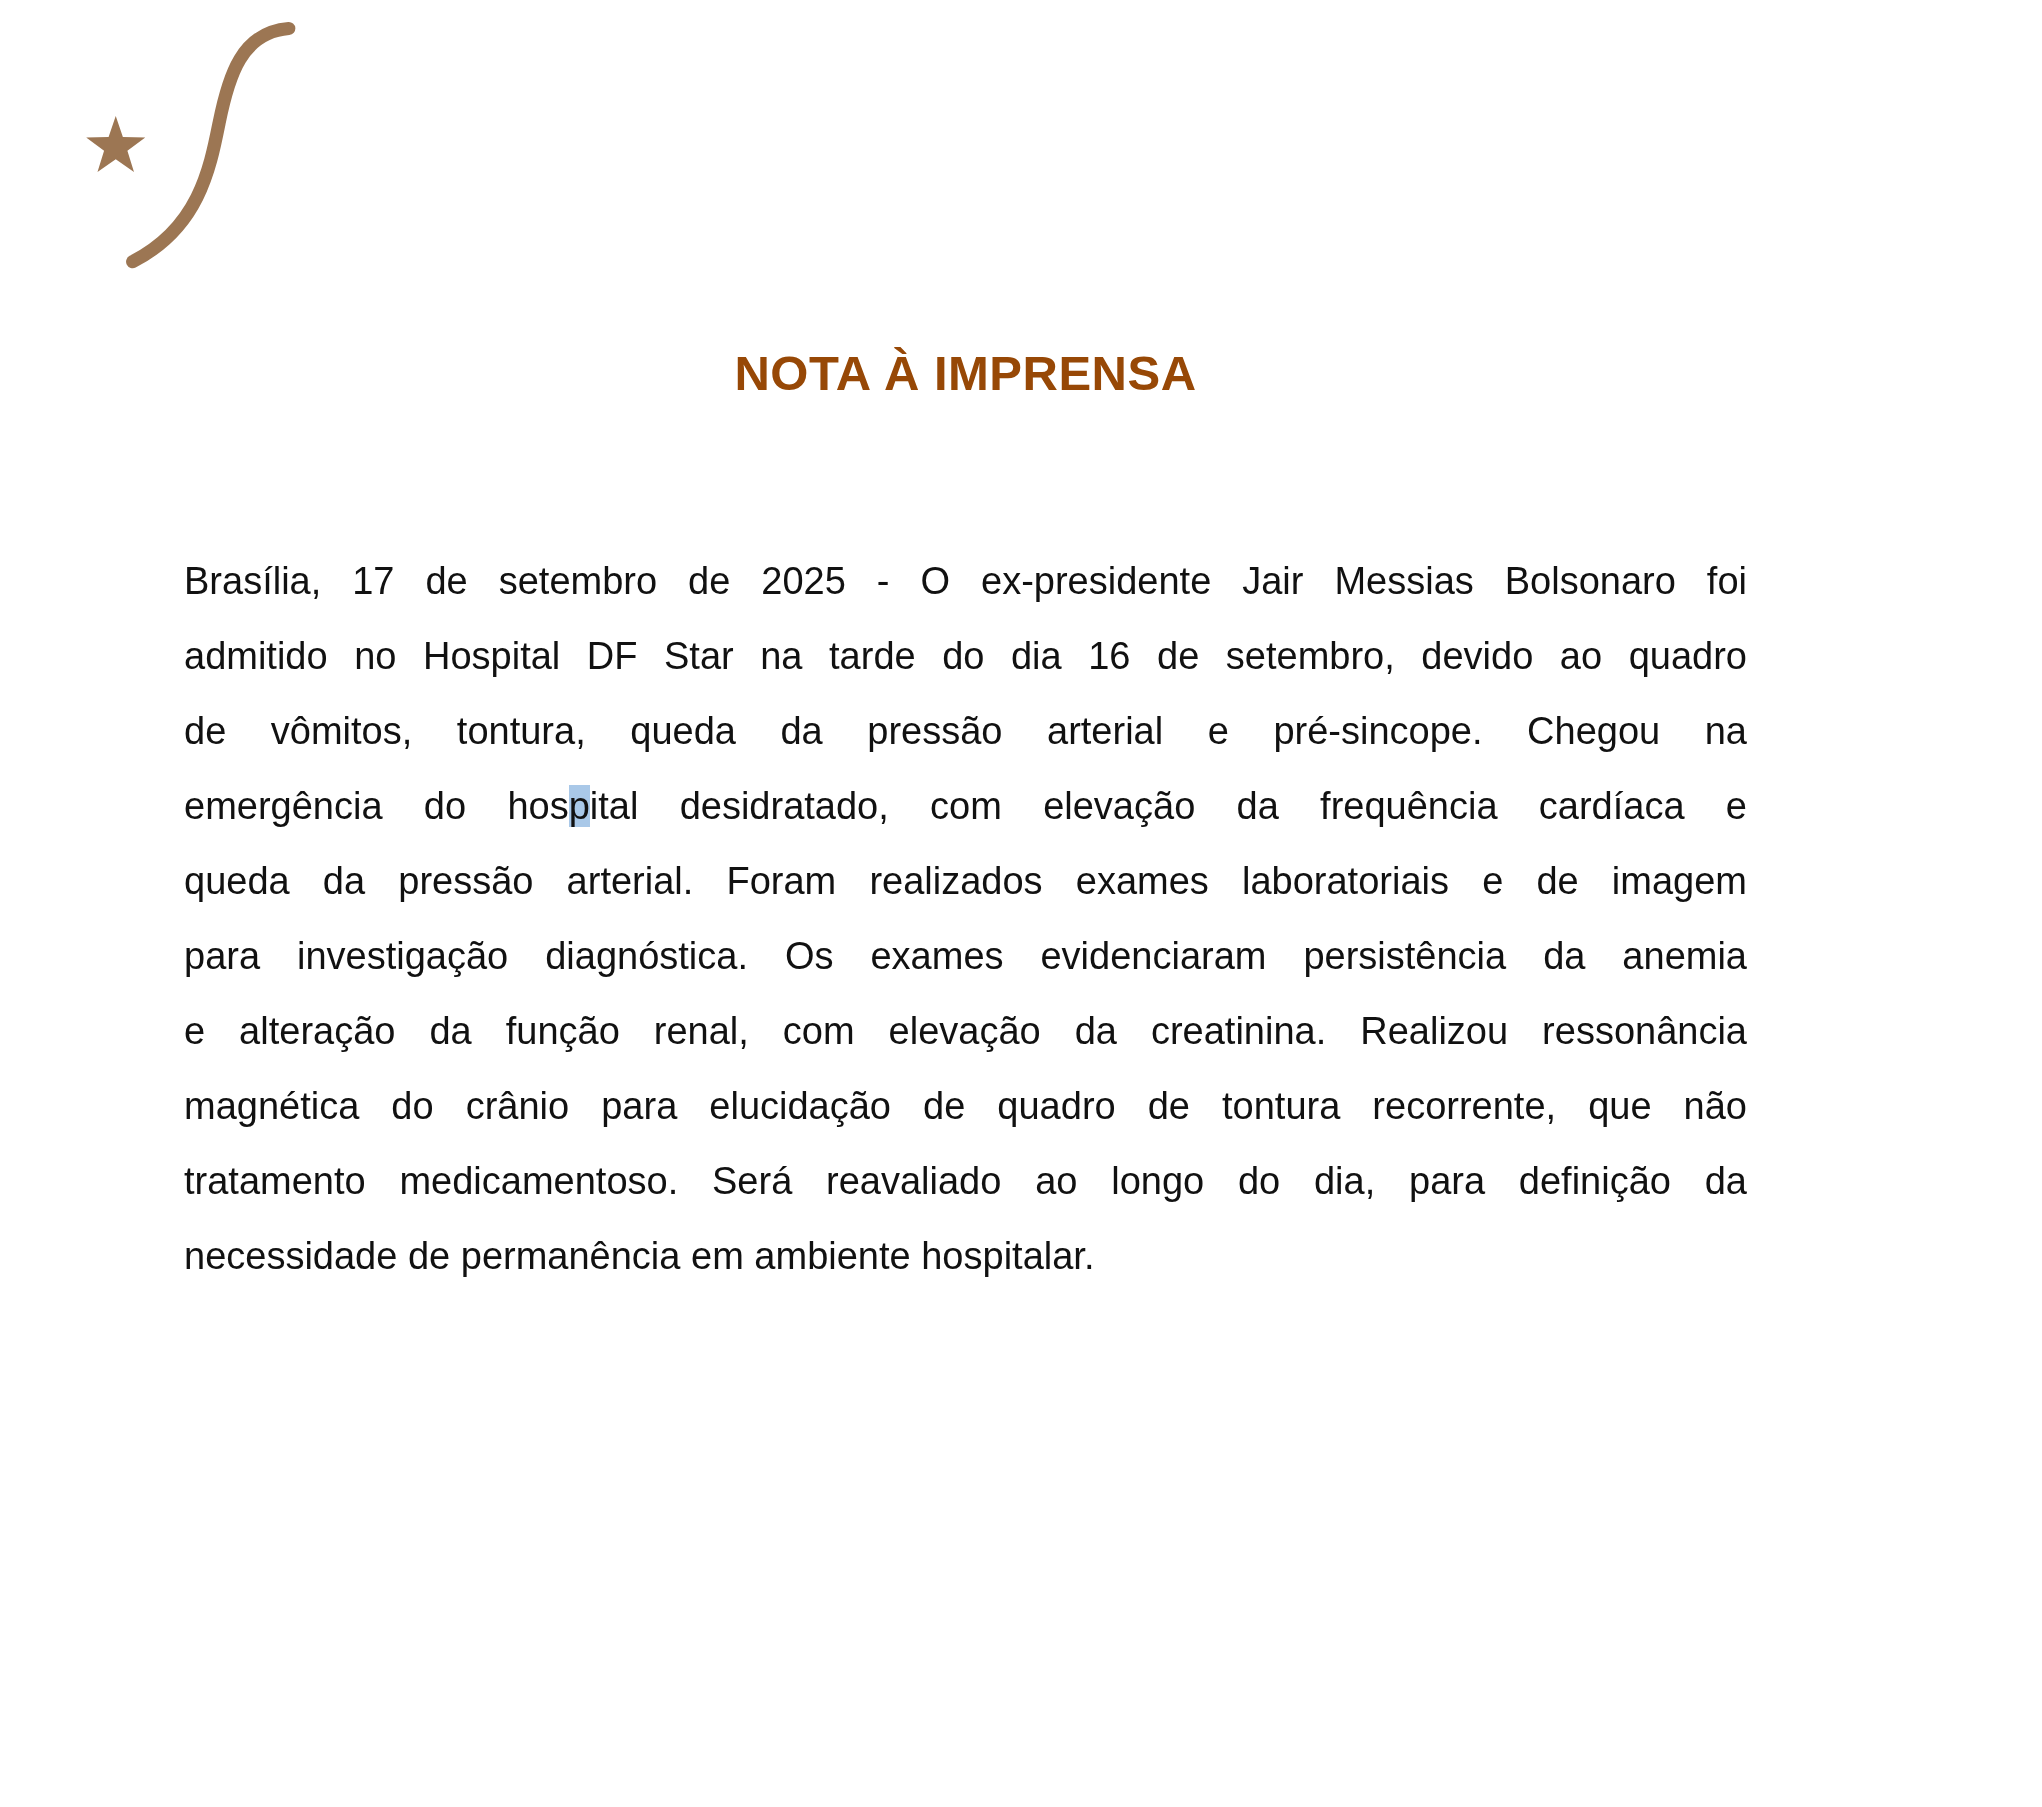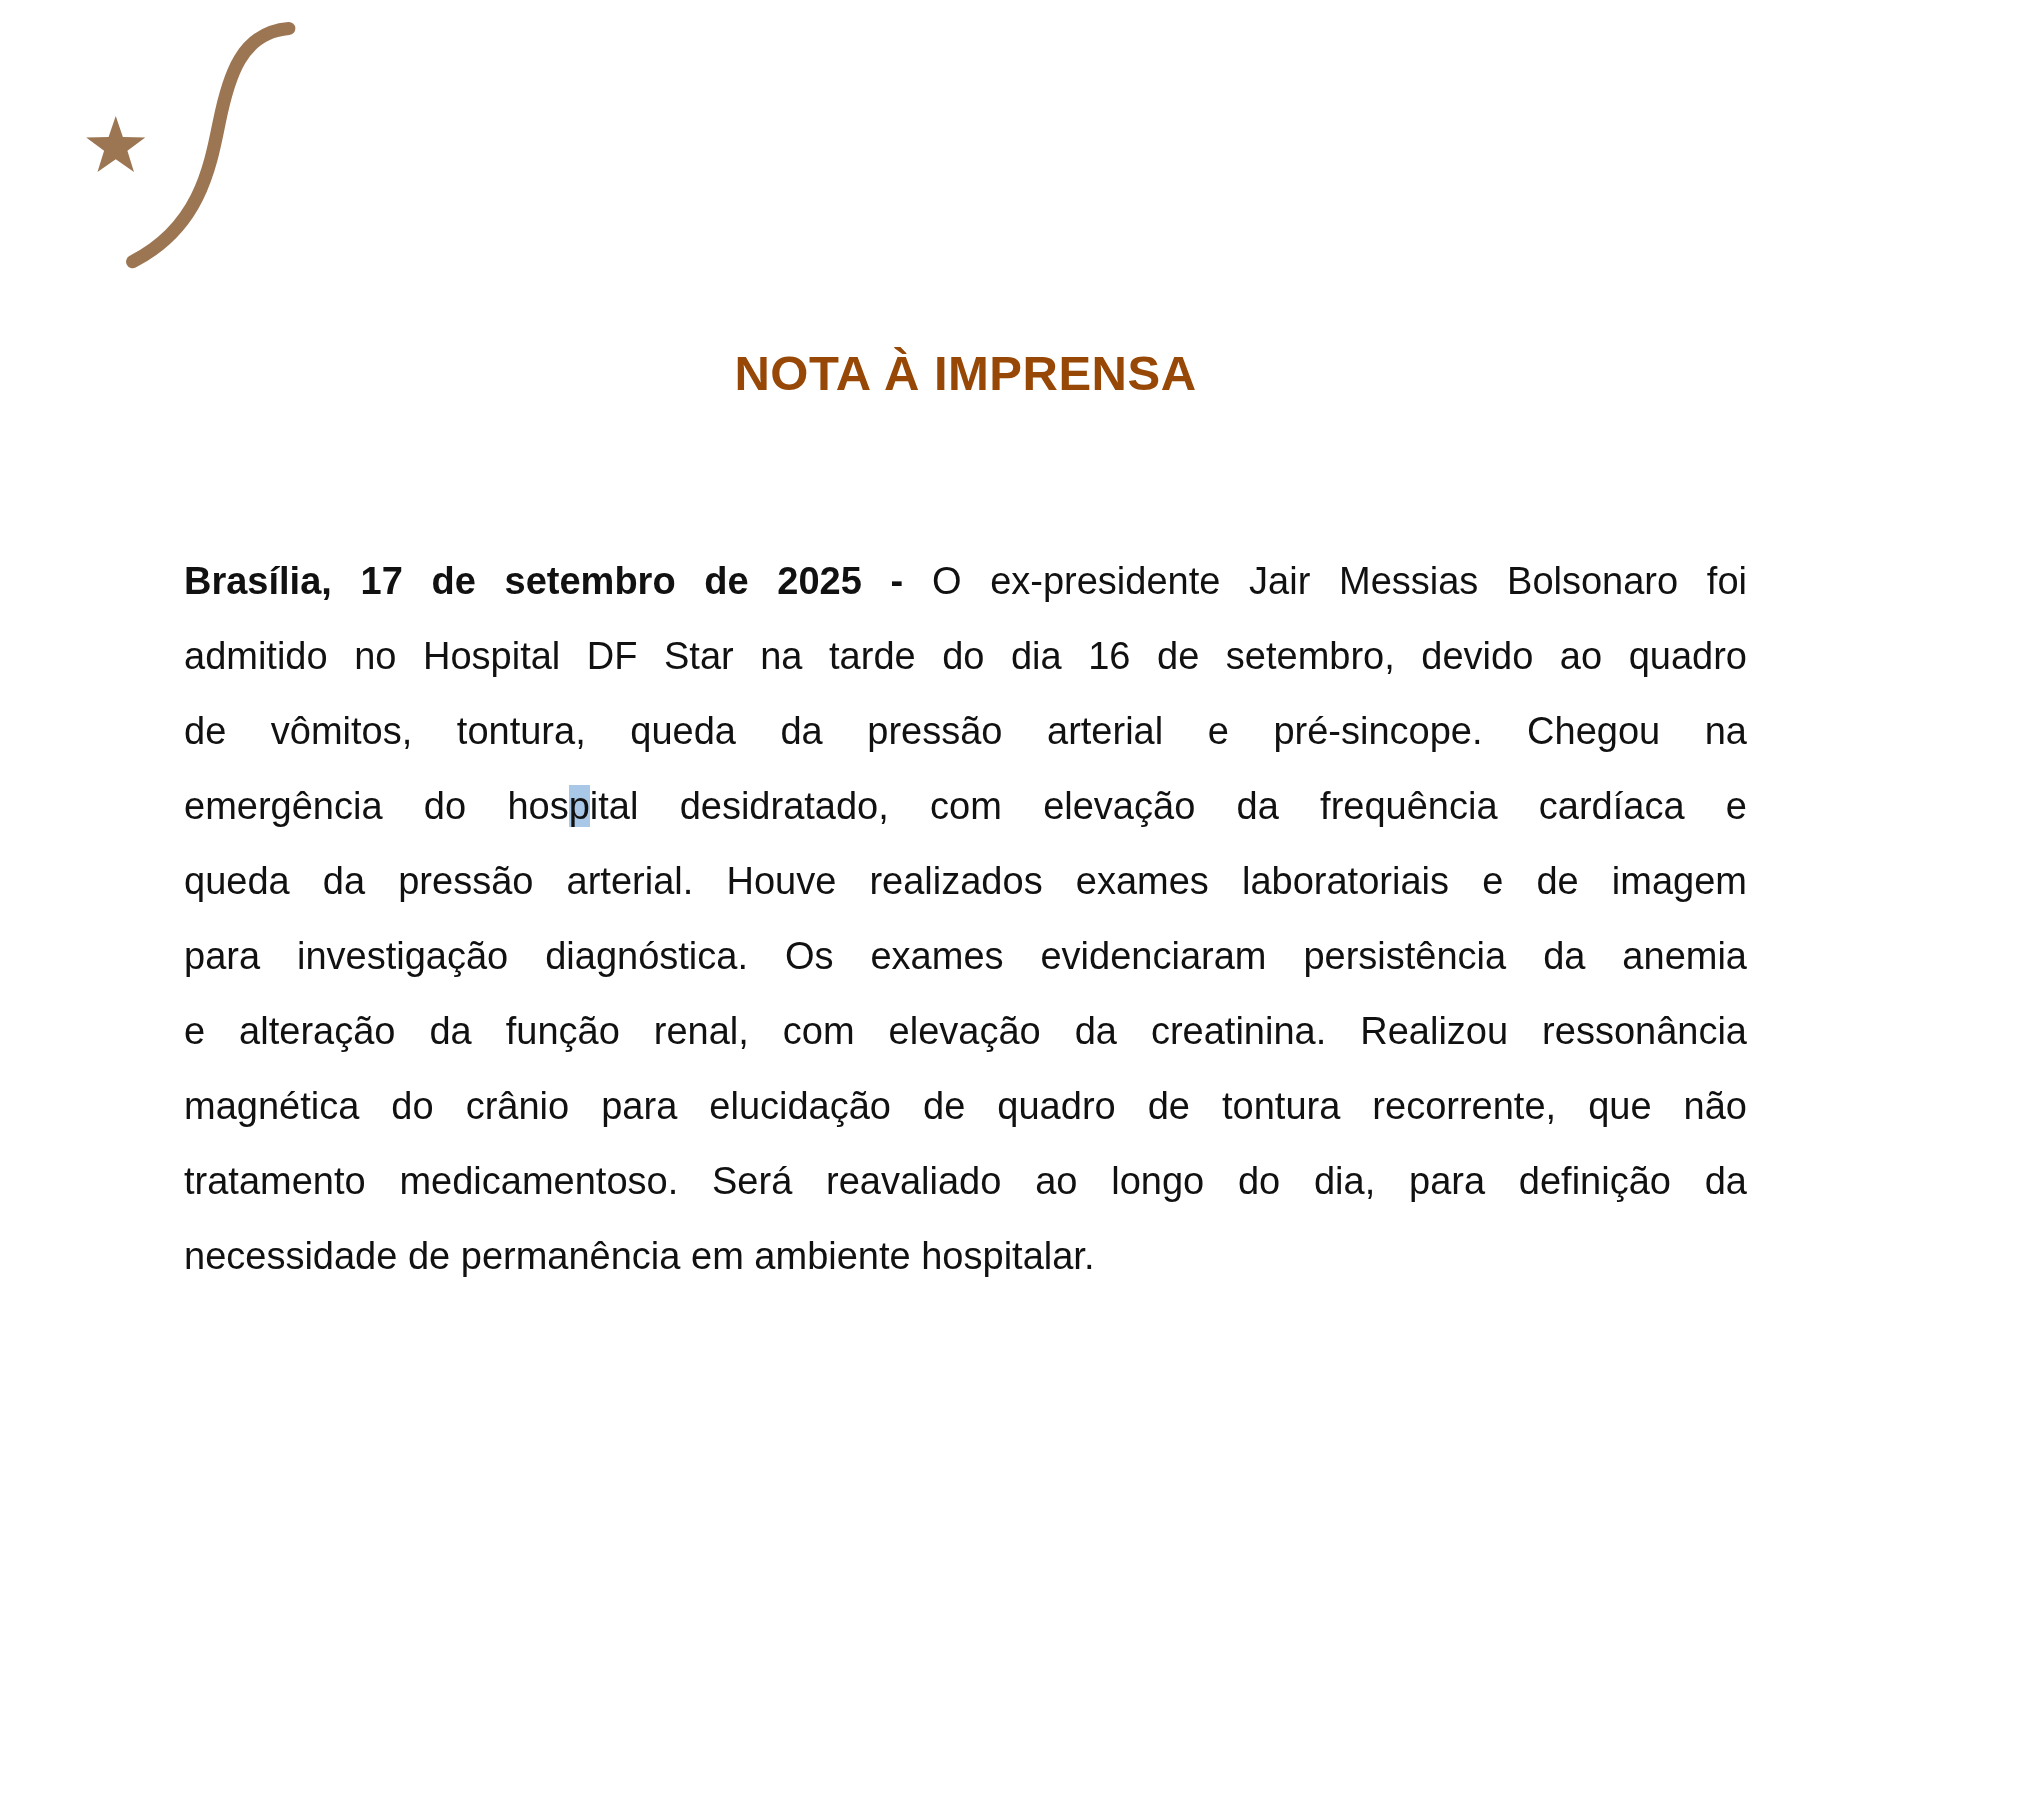--- a/index.html
+++ b/index.html
@@ -59,21 +59,21 @@
   .line {
     text-align: justify;
     text-align-last: justify;
     text-justify: inter-word;
     white-space: normal;
   }
   .line.no-just {
     text-align: center;
     text-align-last: left;
   }
-  .bold { font-weight: bold; }
+  .bold { font-weight: normal; }
   .selected { background: var(--selection-blue); }
   .signature-block {
     position: absolute;
     left: 184px;
     top: 1537px;
     width: 1563px;
     font-size: 38px;
     color: var(--text);
   }
   .sig {
@@ -95,21 +95,21 @@
     </svg>
   </div>
 
   <h1 class="doc-title">NOTA À IMPRENSA</h1>
 
   <div class="paragraph">
       <div class="line"><span class="bold">Brasília, 17 de setembro de 2025 - </span><span>O ex-presidente Jair Messias Bolsonaro foi</span></div>
       <div class="line"><span>admitido no Hospital DF Star na tarde do dia 16 de setembro, devido ao quadro</span></div>
       <div class="line"><span>de vômitos, tontura, queda da pressão arterial e pré-sincope. Chegou na</span></div>
       <div class="line"><span>emergência do hos</span><span class="selected">p</span><span>ital desidratado, com elevação da frequência cardíaca e</span></div>
-      <div class="line"><span>queda da pressão arterial. Houve realizados exames laboratoriais e de imagem</span></div>
+      <div class="line"><span>queda da pressão arterial. Foram realizados exames laboratoriais e de imagem</span></div>
       <div class="line"><span>para investigação diagnóstica. Os exames evidenciaram persistência da anemia</span></div>
       <div class="line"><span>e alteração da função renal, com elevação da creatinina. Realizou ressonância</span></div>
       <div class="line"><span>magnética do crânio para elucidação de quadro de tontura recorrente, que não</span></div>
       <div class="line"><span>tratamento medicamentoso. Será reavaliado ao longo do dia, para definição da</span></div>
       <div class="line no-just"><span>necessidade de permanência em ambiente hospitalar.</span></div>
     </div>
 
 
 </div>
 

